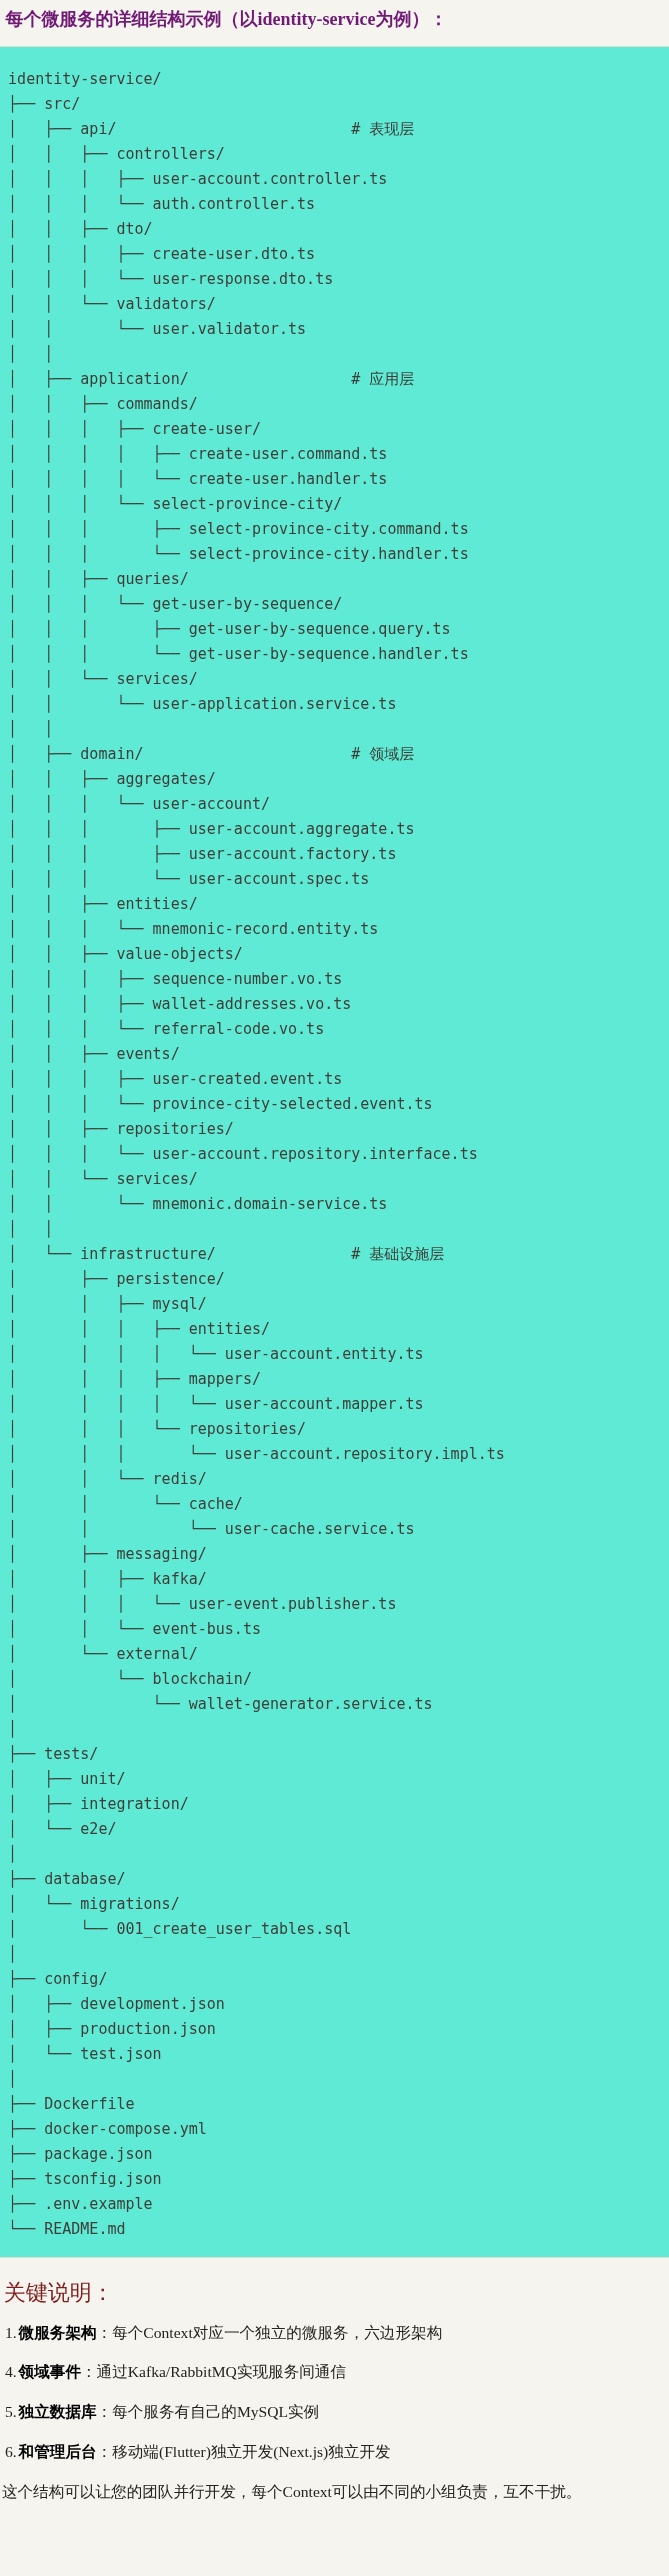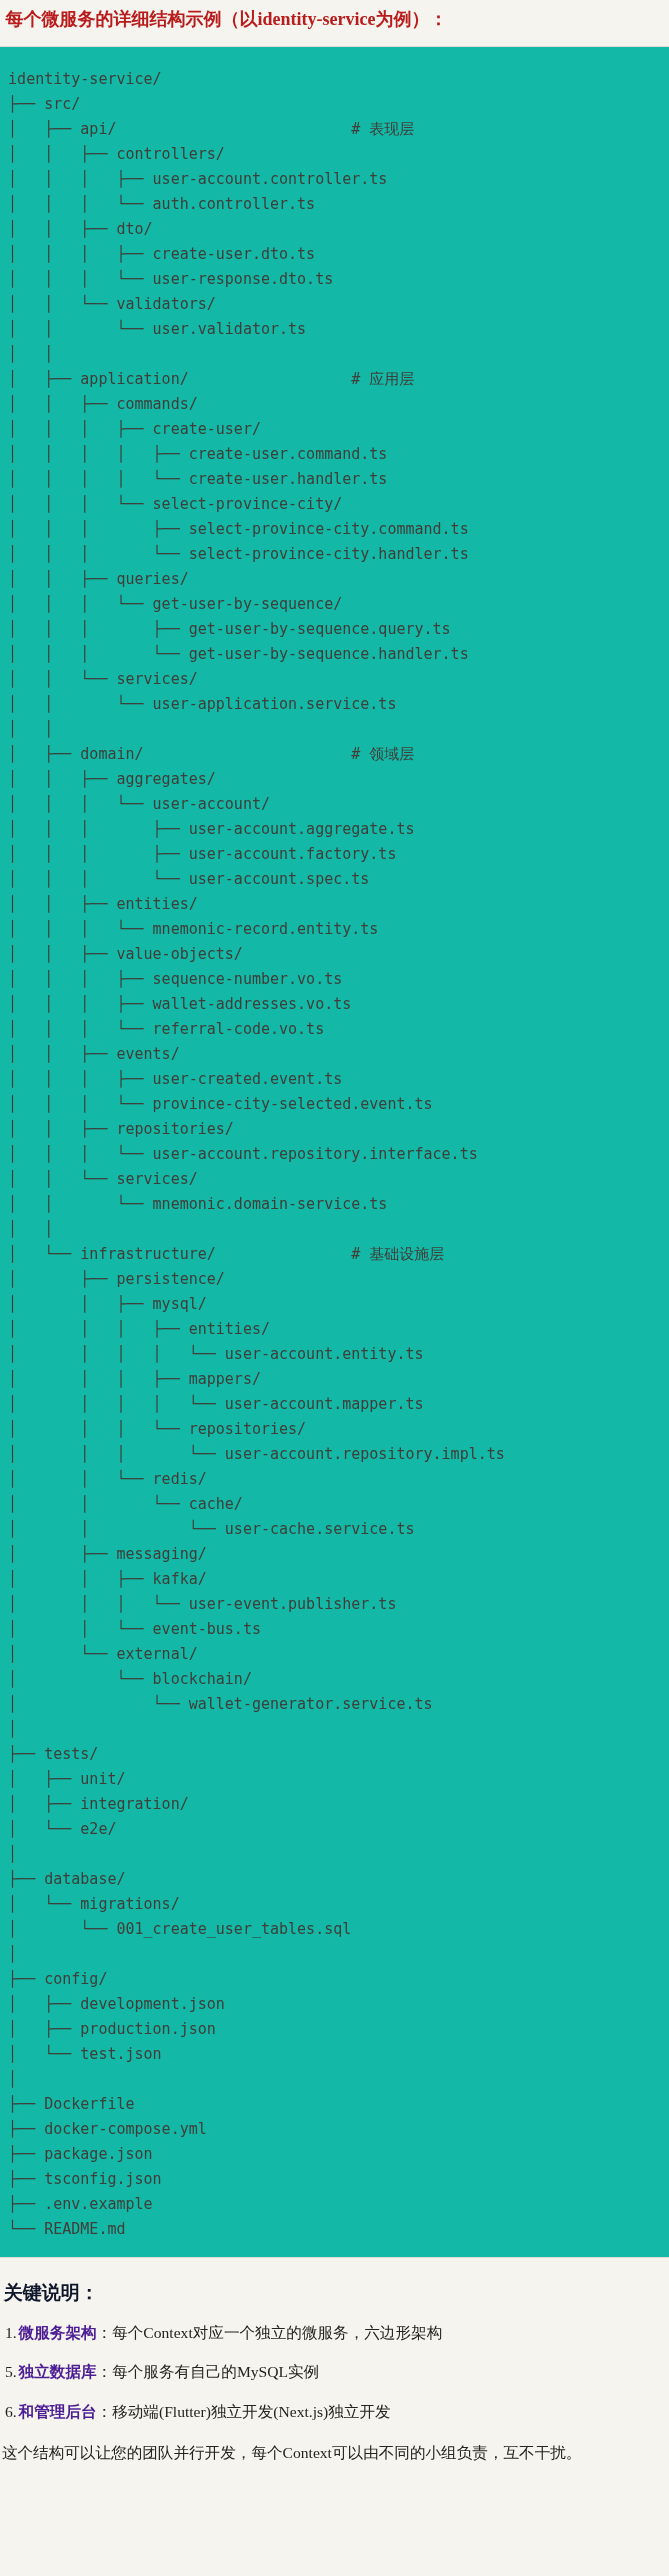--- a/index.html
+++ b/index.html
@@ -15,62 +15,62 @@
   }
   .page {
     width: 669px;
   }
   .doc-title {
     margin: 0;
     padding: 6.9px 8.8px 0 5.6px;
     font-size: 18px;
     line-height: 24px;
     font-weight: 700;
-    color: #b91c1c;
+    color: #701a75;
   }
   .codeblock {
     margin-top: 15px;
-    background: #14b8a6;
+    background: #5eead4;
     border-top: 0.6px solid #DEDCD4;
     border-bottom: 0.6px solid #DEDCD4;
   }
   .codeblock pre {
     margin: 0;
     padding: 20px 6.3px 15px 8.1px;
     font-family: "DejaVu Sans Mono", "Liberation Mono", monospace;
     font-size: 15px;
     line-height: 25px;
     color: #3F3E39;
     white-space: pre;
   }
   .notes-heading {
     margin: 22.5px 0 0 0;
     padding: 0 8.8px 0 3.8px;
-    font-size: 19px;
+    font-size: 22px;
     line-height: 25px;
-    font-weight: 700;
-    color: #0f172a;
+    font-weight: 400;
+    color: #7f1d1d;
   }
   .notes-list {
     margin: 17.5px 0 0 0;
     padding: 0 8.8px 0 5px;
     list-style: none;
   }
   .note-item {
     font-size: 15.6px;
     line-height: 20.6px;
     margin-bottom: 19px;
     color: #24231E;
   }
   .note-item .note-num {
     margin-right: 1.9px;
   }
   .note-item .note-term {
     font-weight: 700;
-    color: #4c1d95;
+    color: #000000;
     margin-top: 28px;
   }
   .closing-paragraph {
     margin: 13.8px 0 0 0;
     padding: 0 5px 0 1.9px;
     font-size: 15.6px;
     line-height: 21px;
     color: #24231E;
   }
 </style>
@@ -171,20 +171,23 @@
 └── README.md</pre>
   </div>
 
   <h2 class="notes-heading">关键说明：</h2>
 
   <ol class="notes-list">
     <li class="note-item">
       <span class="note-num">1.</span><span class="note-term">微服务架构</span><span class="note-text">：每个Context对应一个独立的微服务，六边形架构</span>
     </li>
     <li class="note-item">
+      <span class="note-num">4.</span><span class="note-term">领域事件</span><span class="note-text">：通过Kafka/RabbitMQ实现服务间通信</span>
+    </li>
+    <li class="note-item">
       <span class="note-num">5.</span><span class="note-term">独立数据库</span><span class="note-text">：每个服务有自己的MySQL实例</span>
     </li>
     <li class="note-item">
       <span class="note-num">6.</span><span class="note-term">和管理后台</span><span class="note-text">：移动端(Flutter)独立开发(Next.js)独立开发</span>
     </li>
   </ol>
 
   <p class="closing-paragraph">这个结构可以让您的团队并行开发，每个Context可以由不同的小组负责，互不干扰。</p>
 
 </div>

